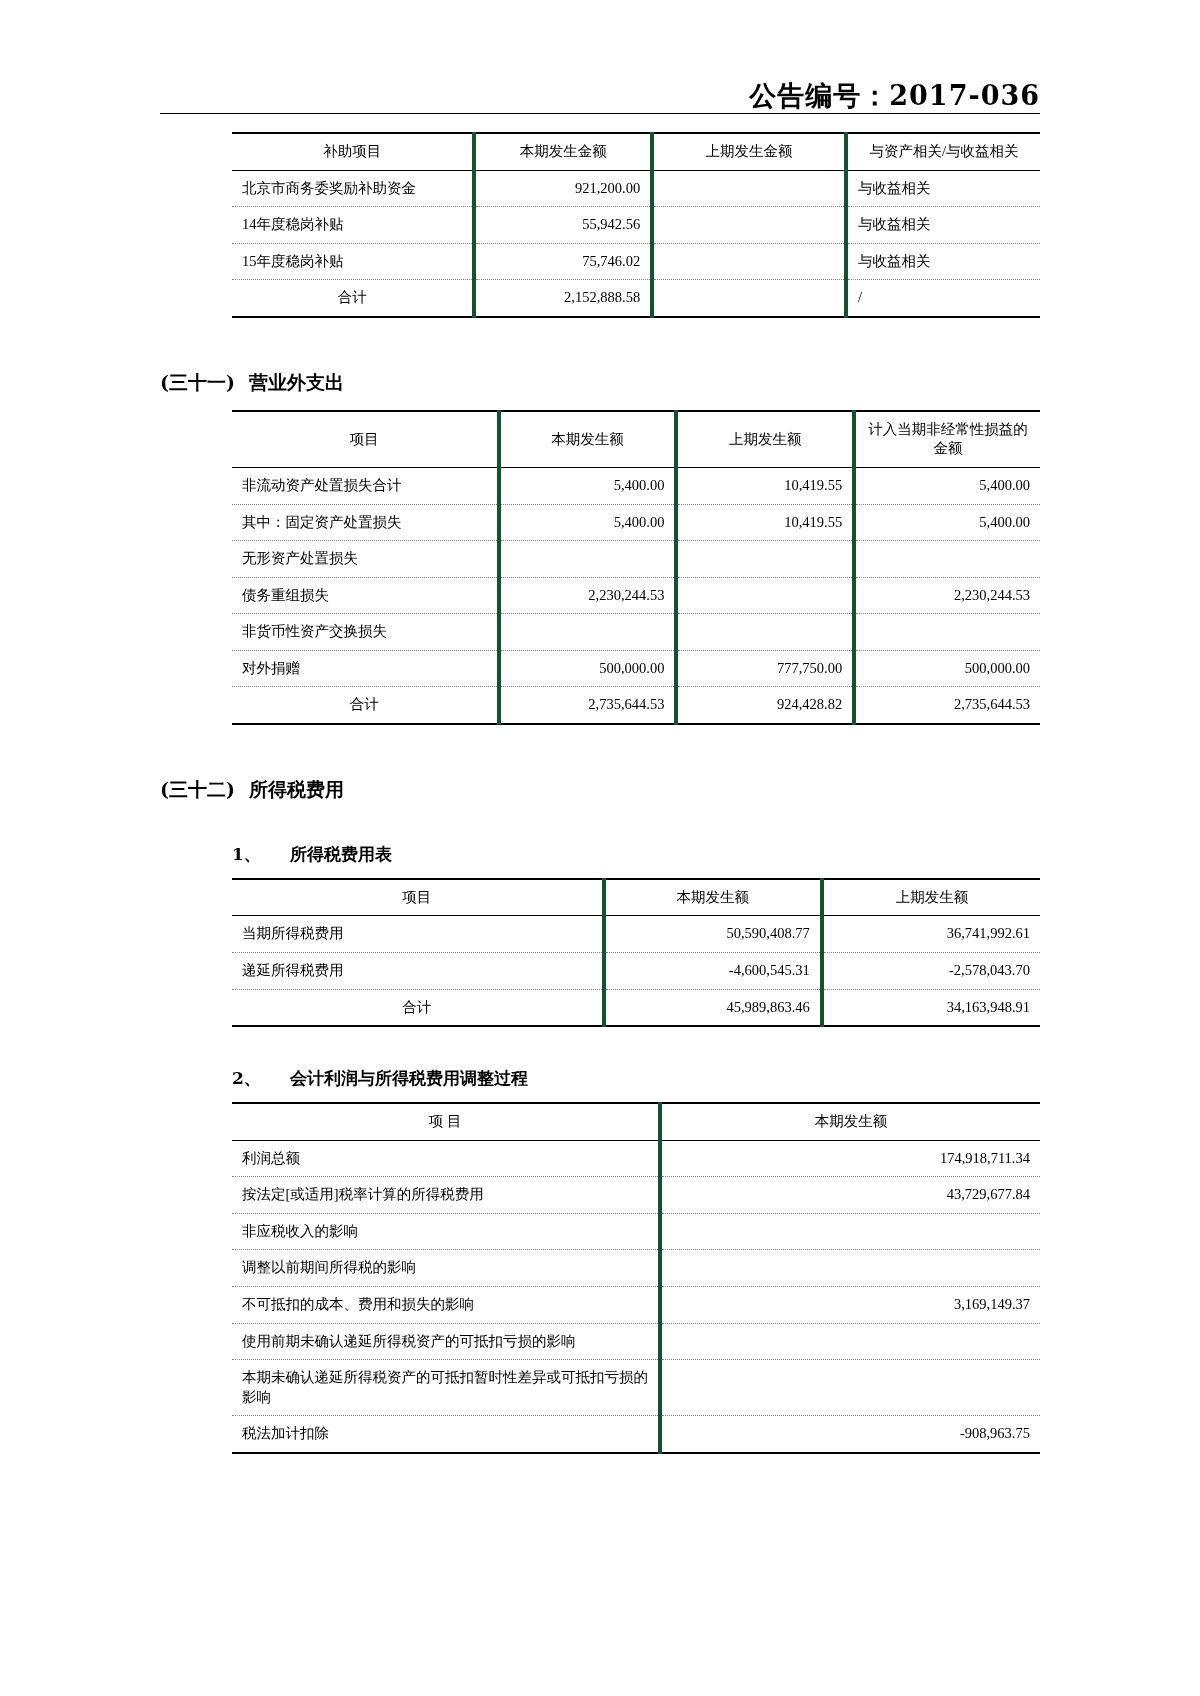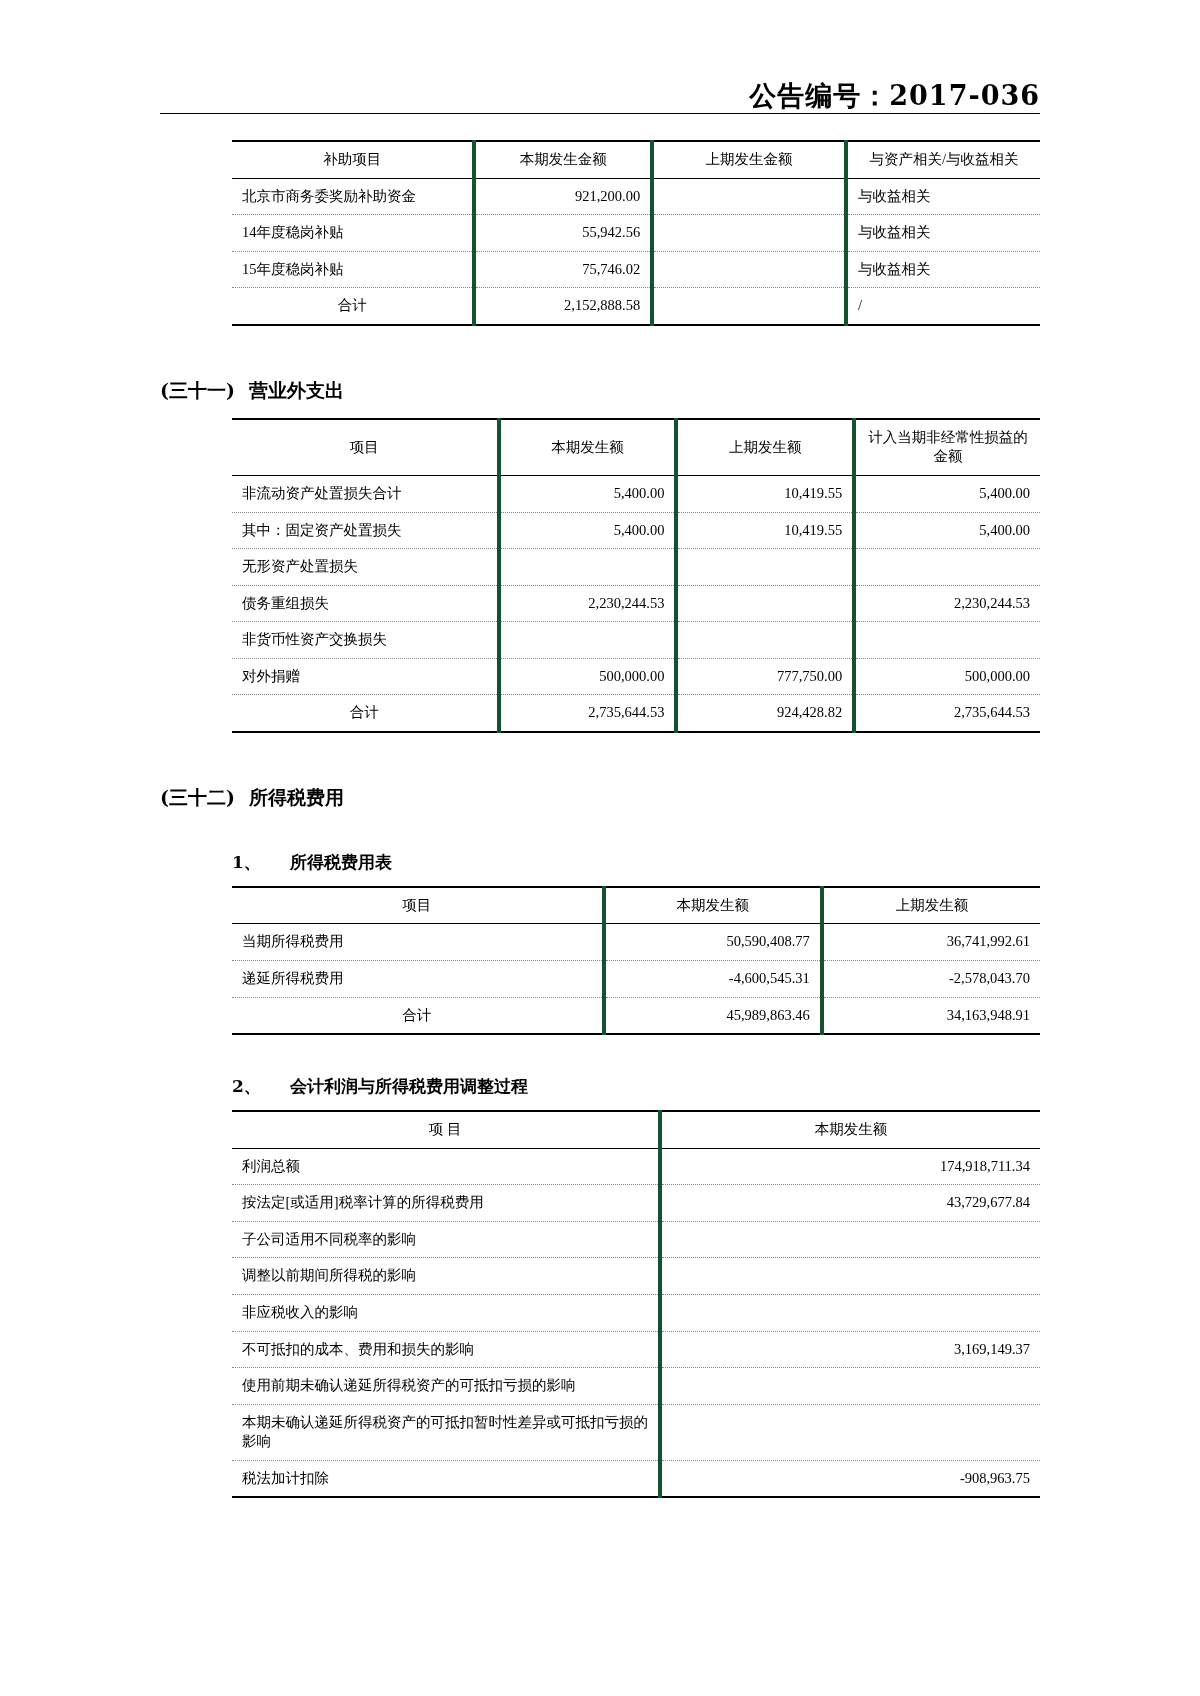--- a/index.html
+++ b/index.html
@@ -34,21 +34,21 @@
   .header-rule {
     position: absolute;
     top: 113px;
     left: 160px;
     right: 160px;
     border-top: 1.5px solid #000;
   }
 
   .content {
     position: absolute;
-    top: 140px;
+    top: 132px;
     left: 160px;
     width: 880px;
   }
 
   table.doc {
     border-collapse: collapse;
     width: 100%;
     font-size: 14.5px;
     table-layout: fixed;
   }
@@ -301,29 +301,25 @@
         <tbody>
           <tr>
             <td class="lbl">利润总额</td>
             <td class="num vsep-solid">174,918,711.34</td>
           </tr>
           <tr>
             <td class="lbl">按法定[或适用]税率计算的所得税费用</td>
             <td class="num vsep-solid">43,729,677.84</td>
           </tr>
           <tr>
-            <td class="lbl">子公司适用不同税率的影响</td>
+            <td class="lbl">非应税收入的影响</td>
             <td class="num vsep-solid"></td>
           </tr>
           <tr>
             <td class="lbl">调整以前期间所得税的影响</td>
-            <td class="num vsep-solid"></td>
-          </tr>
-          <tr>
-            <td class="lbl">非应税收入的影响</td>
             <td class="num vsep-solid"></td>
           </tr>
           <tr>
             <td class="lbl">不可抵扣的成本、费用和损失的影响</td>
             <td class="num vsep-solid">3,169,149.37</td>
           </tr>
           <tr>
             <td class="lbl">使用前期未确认递延所得税资产的可抵扣亏损的影响</td>
             <td class="num vsep-solid"></td>
           </tr>

